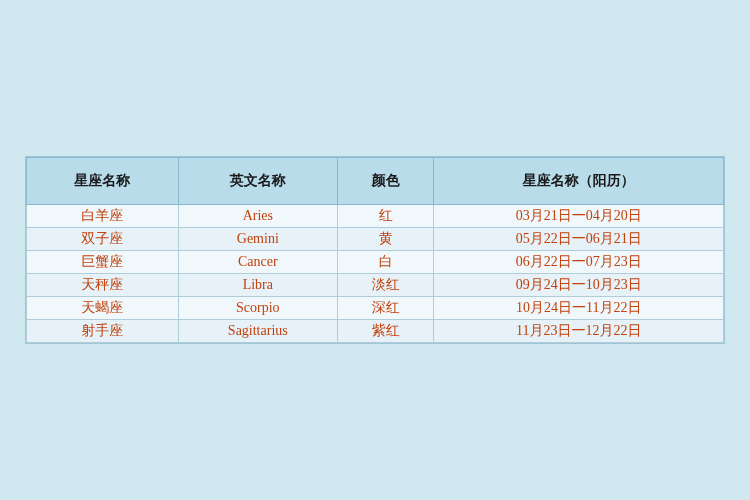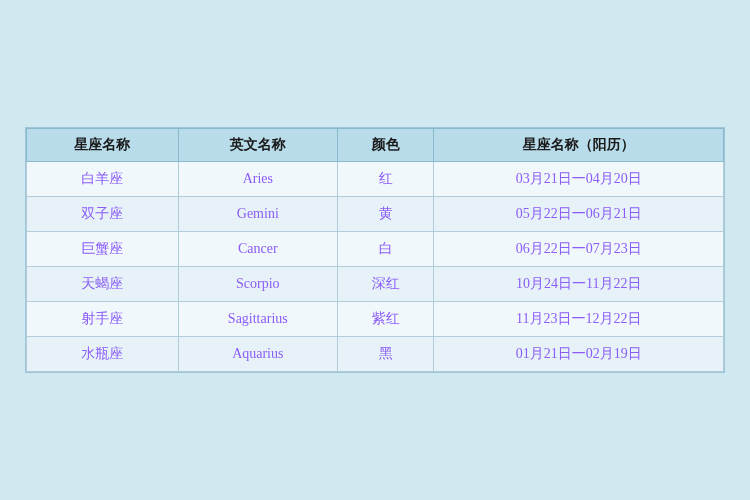--- a/index.html
+++ b/index.html
@@ -27,32 +27,32 @@
     }
 
     table {
       width: 100%;
       border-collapse: collapse;
     }
 
     thead tr th {
       background-color: #b8dcea;
       border: 1px solid #8ab8cc;
-      padding: 7px 10px;
+      padding: 14px 10px;
       text-align: center;
       font-weight: bold;
       color: #1a1a1a;
       margin-top: 24px;
     }
 
     tbody tr td {
       border: 1px solid #b0ccd8;
-      padding: 8px 10px;
+      padding: 2px 10px;
       text-align: center;
-      color: #8b5cf6;
+      color: #c2410c;
       background-color: #f0f8fc;
     }
 
     tbody tr:nth-child(even) td {
       background-color: #e6f2f8;
     }
   </style>
 </head>
 <body>
 
@@ -79,32 +79,32 @@
           <td>黄</td>
           <td>05月22日一06月21日</td>
         </tr>
         <tr>
           <td>巨蟹座</td>
           <td>Cancer</td>
           <td>白</td>
           <td>06月22日一07月23日</td>
         </tr>
         <tr>
+          <td>天秤座</td>
+          <td>Libra</td>
+          <td>淡红</td>
+          <td>09月24日一10月23日</td>
+        </tr>
+        <tr>
           <td>天蝎座</td>
           <td>Scorpio</td>
           <td>深红</td>
           <td>10月24日一11月22日</td>
         </tr>
         <tr>
           <td>射手座</td>
           <td>Sagittarius</td>
           <td>紫红</td>
           <td>11月23日一12月22日</td>
         </tr>
-        <tr>
-          <td>水瓶座</td>
-          <td>Aquarius</td>
-          <td>黑</td>
-          <td>01月21日一02月19日</td>
-        </tr>
       </tbody>
   </table>
 </div>
 
 </body></html>

